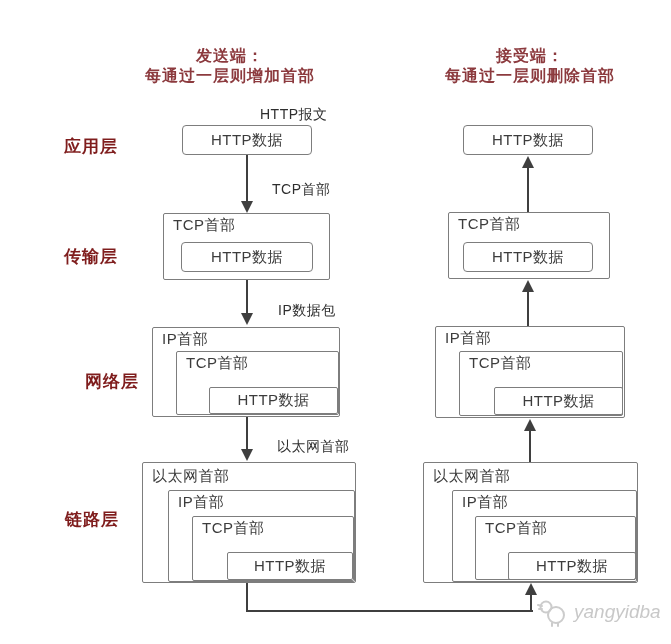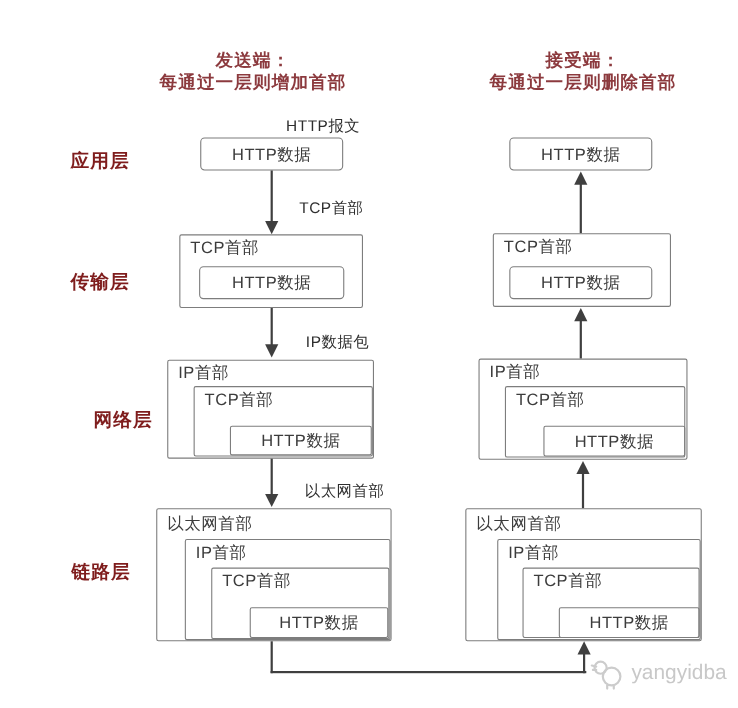--- a/index.html
+++ b/index.html
@@ -32,21 +32,21 @@
     border-left:6px solid transparent;border-right:6px solid transparent;
     border-top:12px solid #3f3f3f;
   }
   .head-up{
     position:absolute;width:0;height:0;
     border-left:6px solid transparent;border-right:6px solid transparent;
     border-bottom:12px solid #3f3f3f;
   }
   .watermark{
     position:absolute;left:536px;top:596px;display:flex;align-items:center;gap:4px;
-    color:#c8c8c8;font-size:19px;
+    color:#c8c8c8;font-size:19px;font-style:italic;
   }
 </style>
 </head>
 <body>
 
 <div class="canvas">
 
   <div class="title" style="left:60px;top:46px;width:340px;">
     <div>发送端：</div>
     <div>每通过一层则增加首部</div>

